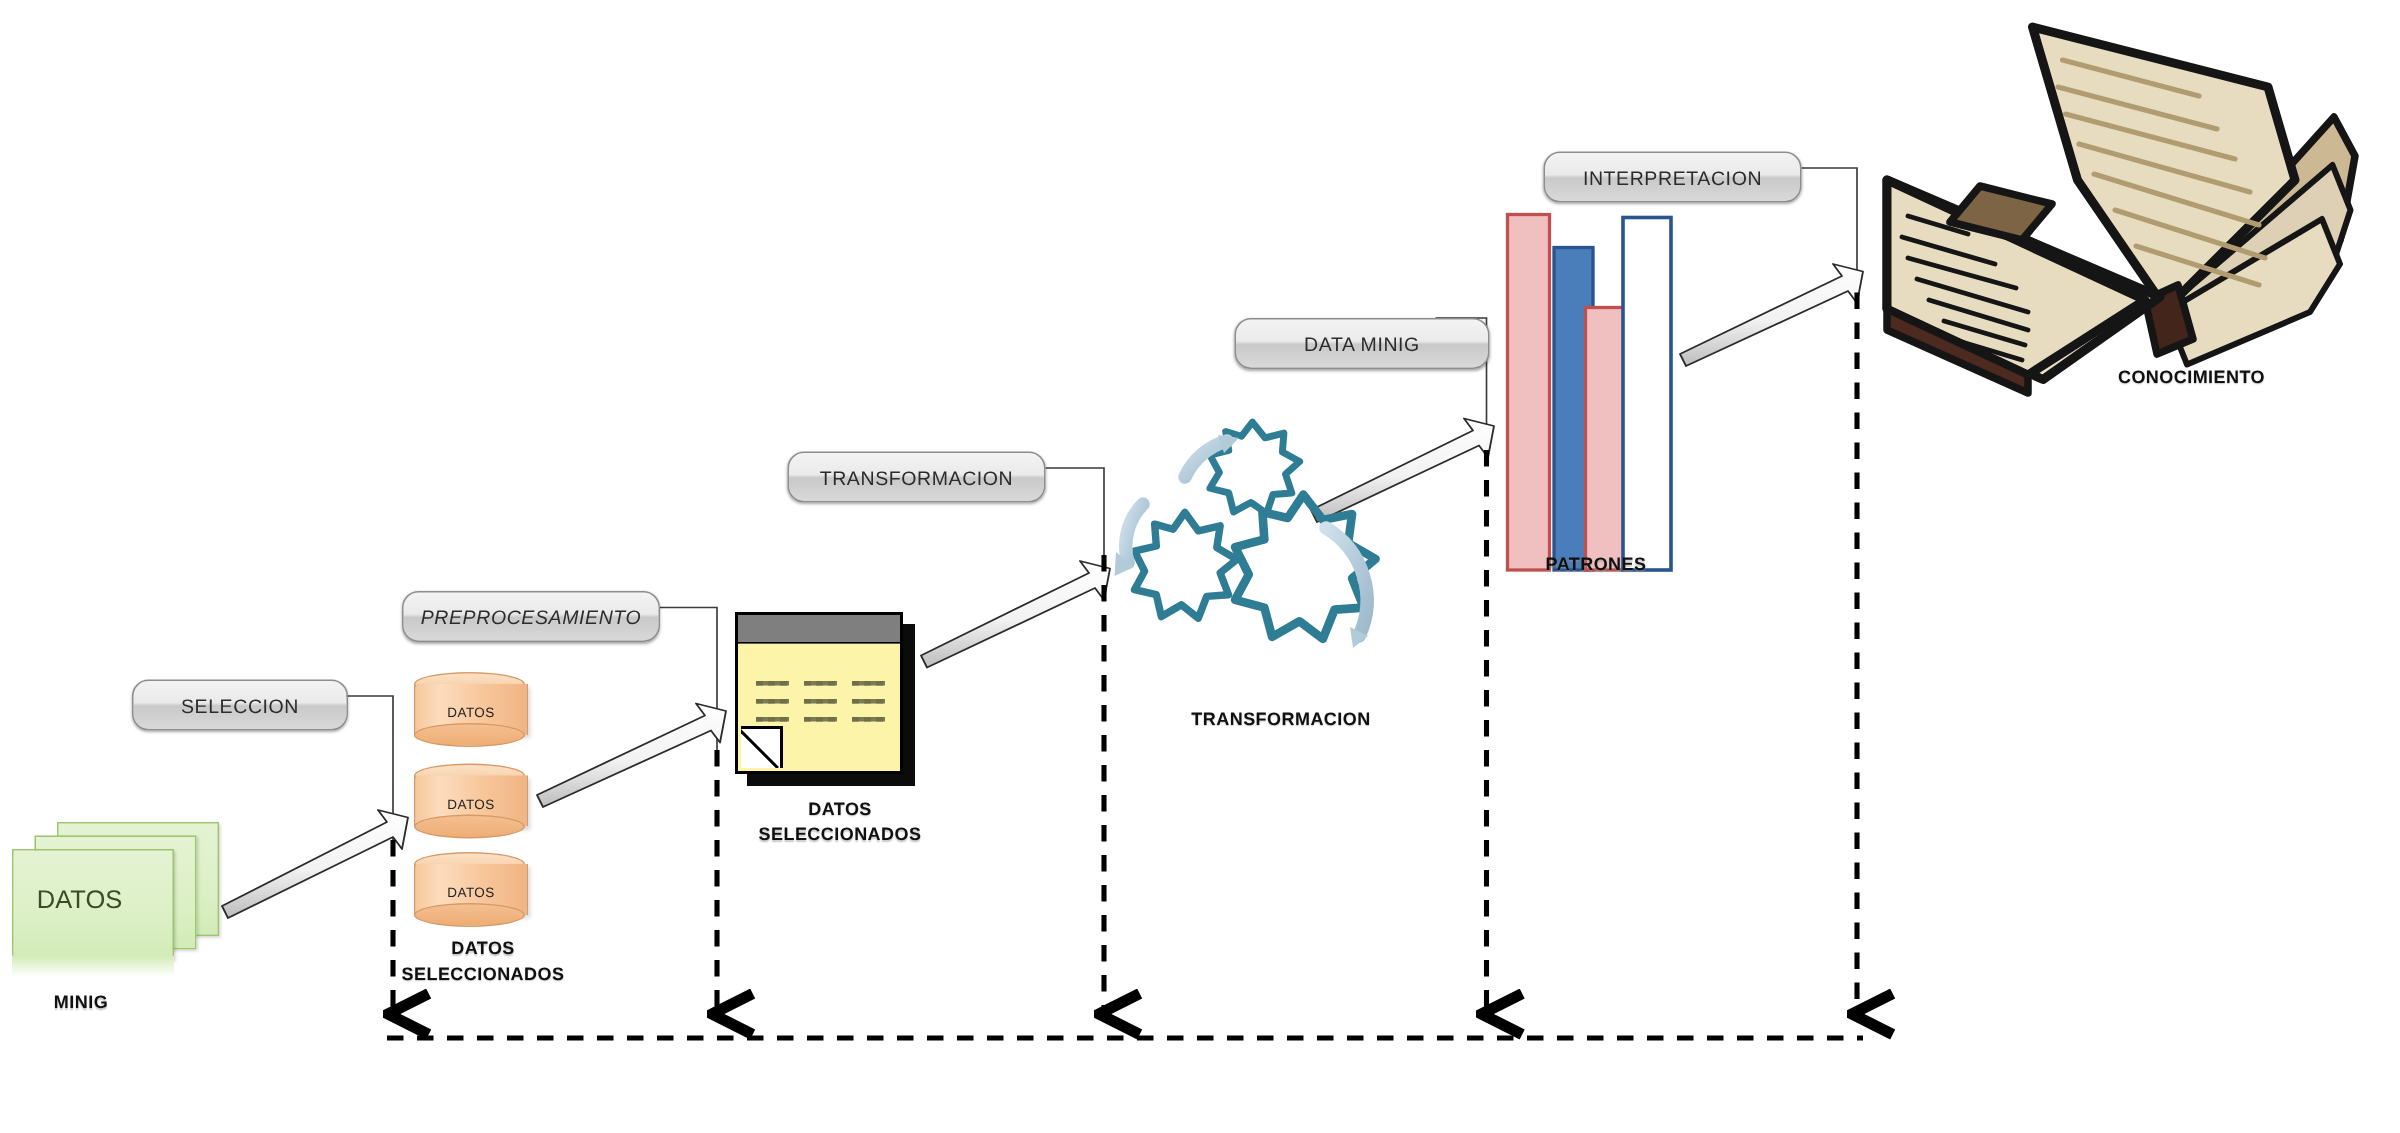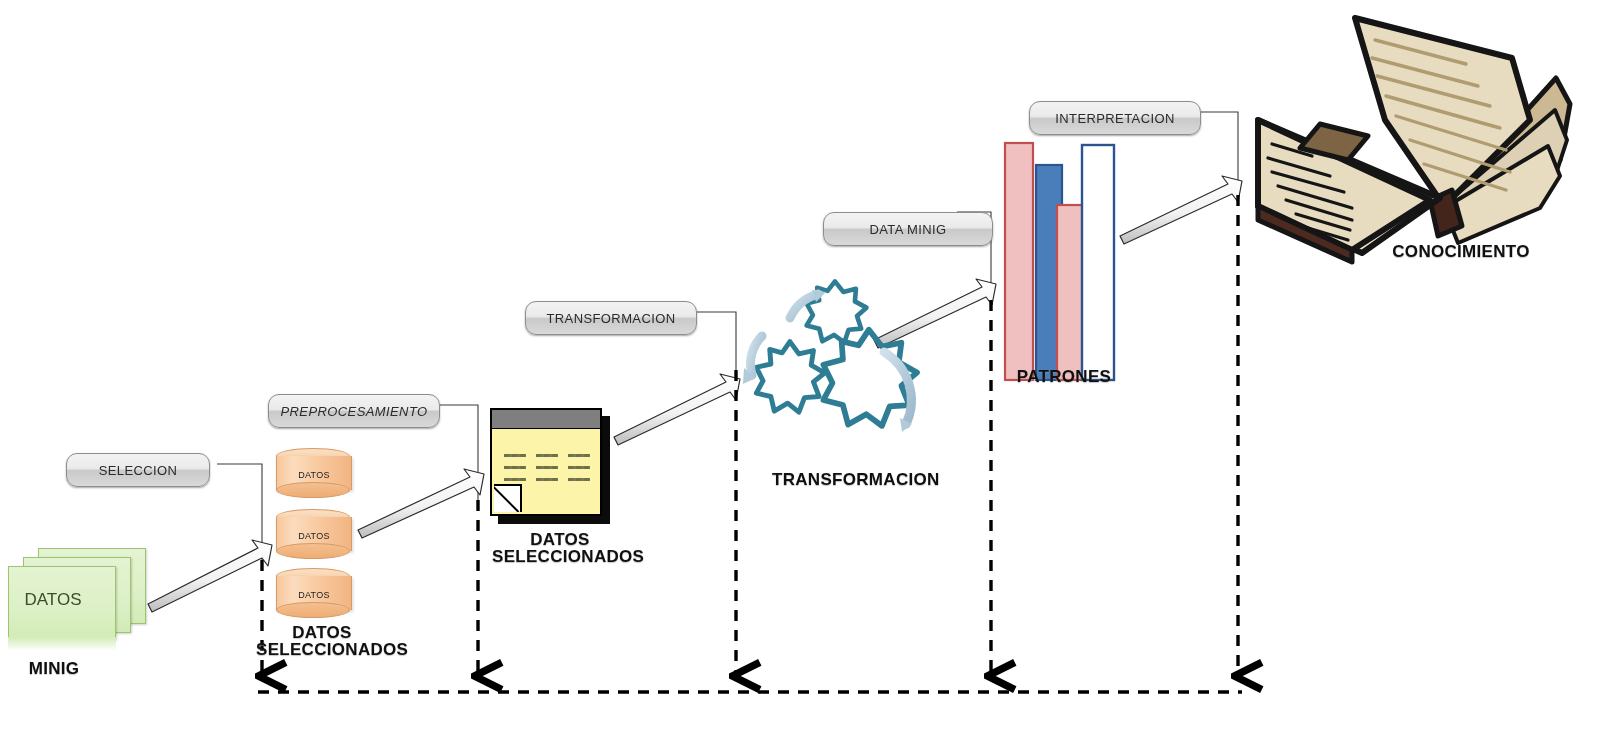--- a/index.html
+++ b/index.html
@@ -21,21 +21,21 @@
     letter-spacing:.4px;
     color:#2b2b2b;
     white-space:nowrap;
     box-sizing:border-box;
     padding:4px 10px;
   }
 
   
   .caption{
     position:absolute;
-    font-size:17px;
+    font-size:12px;
     font-weight:bold;
     color:#101010;
     text-align:center;
     letter-spacing:.3px;
     line-height:17px;
     text-shadow:0 1px 1px rgba(150,150,150,.55);
     white-space:nowrap;
   }
 
   
@@ -213,21 +213,21 @@
           <path d="M1268,158 L1330,176"></path>
         <path d="M1272,172 L1344,192"></path>
           <path d="M1278,186 L1352,208"></path>
         <path d="M1286,200 L1352,220"></path>
           <path d="M1296,214 L1350,230"></path>
         <path d="M1308,228 L1348,240"></path>
       </g>
     </g>
   </svg>
 
-  <div class="pill" style="left:66px;top:453px;width:144px;">SELECCION</div>
+  <div class="pill" style="left:88px;top:453px;width:144px;">SELECCION</div>
   <div class="pill" style="left:268px;top:394px;width:172px;font-style:italic;">PREPROCESAMIENTO</div>
   <div class="pill" style="left:525px;top:301px;width:172px;">TRANSFORMACION</div>
   <div class="pill" style="left:823px;top:200px;width:170px;margin-top:12px;">DATA MINIG</div>
   <div class="pill" style="left:1029px;top:101px;width:172px;">INTERPRETACION</div>
 
   <div class="docstack">
     <div class="doc d1"></div>
     <div class="doc d2"></div>
     <div class="doc d3"></div>
   </div>

